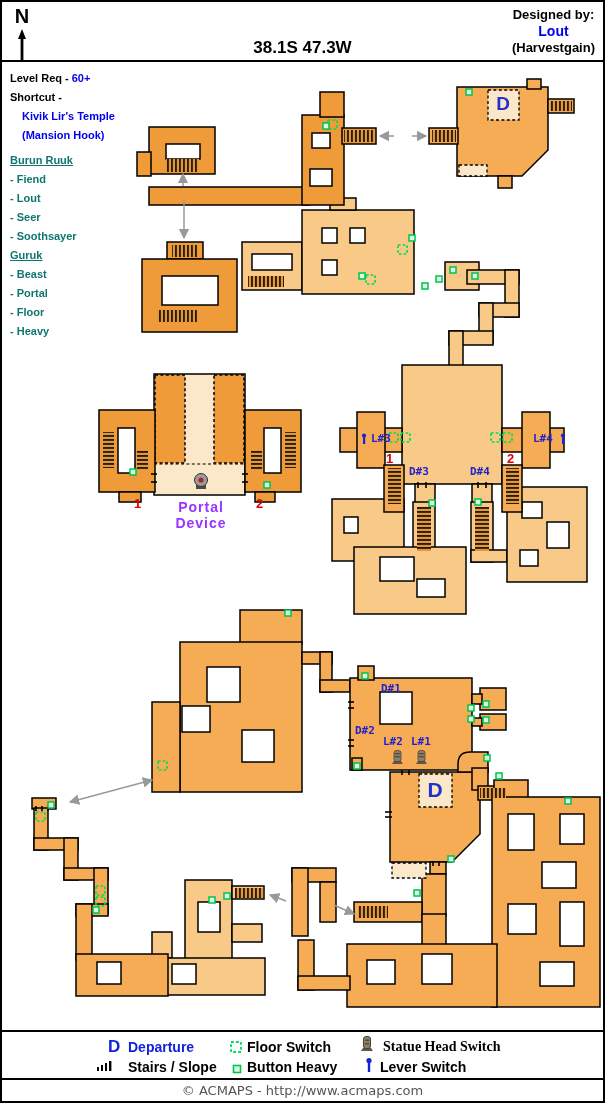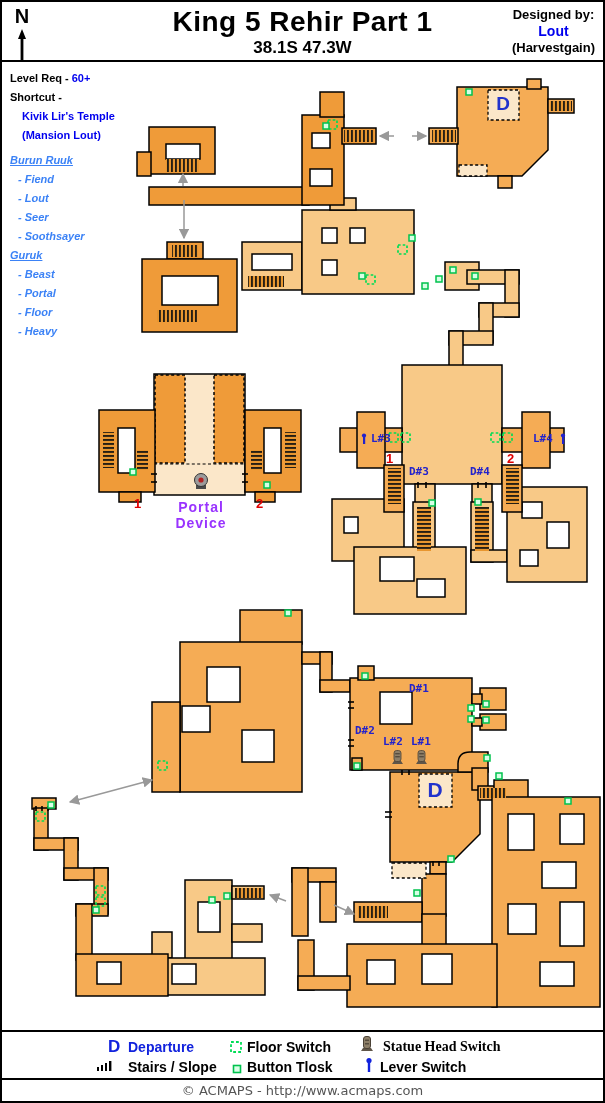--- a/index.html
+++ b/index.html
@@ -8,27 +8,27 @@
         font-family:"Liberation Sans",sans-serif;overflow:hidden;}
   
   .hdr{position:absolute;left:0;top:0;width:100%;height:60px;border-bottom:2px solid #000;box-sizing:border-box;}
   .north{position:absolute;left:10px;top:3px;text-align:center;font-weight:bold;font-size:20px;color:#000;}
   .title{position:absolute;left:0;right:0;top:4px;text-align:center;font-weight:bold;font-size:28px;color:#000;letter-spacing:0.5px;}
   .coords{position:absolute;left:0;right:0;top:36px;text-align:center;font-weight:bold;font-size:17px;color:#000;}
   .designer{position:absolute;right:8px;top:5px;text-align:center;font-weight:bold;font-size:13px;line-height:16px;color:#000;}
   .designer .blue{font-size:14px;}
   
   .blue{color:#0000EE;}
-  .red{color:#3b82f6;font-style:italic;}
+  .red{color:#0f766e;}
   .info{position:absolute;left:8px;top:68px;font-weight:bold;font-size:11px;line-height:17px;color:#000;width:150px;}
   .info .row{margin-bottom:2px;white-space:nowrap;}
   .info .ind{margin-left:12px;}
   .info .gap{height:6px;}
   .uline{text-decoration:underline;}
-  .mem{margin-left:8px;}
+  .mem{}
   
   .mapsvg{position:absolute;left:0;top:60px;width:605px;height:970px;}
   .o1{fill:#EF9B39;stroke:#000;stroke-width:1.5;}
   .o2{fill:#F5AC55;stroke:#000;stroke-width:1.5;}
   .o3{fill:#F8C987;stroke:#000;stroke-width:1.5;}
   .o4{fill:#FBE7C9;stroke:#000;stroke-width:1.5;}
   .o4d{fill:#FBE7C9;stroke:#000;stroke-width:1.3;stroke-dasharray:3 2.4;}
   .hole{fill:#fff;stroke:#000;stroke-width:1.5;}
   .arw{stroke:#999;stroke-width:1.5;fill:none;}
   .tick{stroke:#000;stroke-width:1.6;}
@@ -51,34 +51,33 @@
 
   <div class="hdr">
     <div class="north">
       <span>N</span><br>
       <svg width="20" height="36" viewBox="0 0 20 36">
         <polygon points="6,11 10,1 14,11" fill="#000"></polygon>
         <rect x="8.6" y="8" width="2.8" height="25" fill="#000"></rect>
         <rect x="3" y="32" width="14" height="1.6" fill="#000"></rect>
       </svg>
     </div>
-    <div class="title">King 5 Rehir Part 1</div>
     <div class="coords">38.1S 47.3W</div>
     <div class="designer">
       <span>Designed by:</span><br>
       <span class="blue">Lout</span><br>
       <span>(Harvestgain)</span>
     </div>
   </div>
 
   <div class="info">
     <div class="row"><span>Level Req -</span> <span class="blue">60+</span></div>
     <div class="row">Shortcut -</div>
     <div class="row ind blue">Kivik Lir's Temple</div>
-    <div class="row ind blue">(Mansion Lout)</div>
+    <div class="row ind blue">(Mansion Hook)</div>
     <div class="gap"></div>
     <div class="row red uline">Burun Ruuk</div>
     <div class="row red mem">- Fiend</div>
     <div class="row red mem">- Lout</div>
     <div class="row red mem">- Seer</div>
     <div class="row red mem">- Soothsayer</div>
     <div class="row red uline">Guruk</div>
     <div class="row red mem">- Beast</div>
     <div class="row red mem">- Portal</div>
     <div class="row red mem">- Floor</div>
@@ -365,21 +364,21 @@
       <line class="arw" x1="284" y1="899" x2="268" y2="893" marker-end="url(#ah)"></line>
     </g>
   </svg>
 
   <div class="mD" style="left:485px;top:91px;width:32px;font-size:19px;">D</div>
   <div class="mD" style="left:416px;top:776px;width:34px;font-size:21px;">D</div>
   <div class="mlbl" style="left:369px;top:430px;">L#3</div>
   <div class="mlbl" style="left:531px;top:430px;">L#4</div>
   <div class="mlbl" style="left:407px;top:463px;">D#3</div>
   <div class="mlbl" style="left:468px;top:463px;">D#4</div>
-  <div class="mlbl" style="left:359px;top:680px;padding-left:48px;">D#1</div>
+  <div class="mlbl" style="left:331px;top:680px;padding-left:48px;">D#1</div>
   <div class="mlbl" style="left:353px;top:722px;">D#2</div>
   <div class="mlbl" style="left:381px;top:733px;">L#2</div>
   <div class="mlbl" style="left:409px;top:733px;">L#1</div>
   <div class="mnum" style="left:132px;top:494px;">1</div>
   <div class="mnum" style="left:254px;top:494px;">2</div>
   <div class="mnum" style="left:384px;top:449px;">1</div>
   <div class="mnum" style="left:505px;top:449px;">2</div>
   <div class="mportal" style="left:158px;top:497px;width:82px;">Portal</div>
   <div class="mportal" style="left:158px;top:513px;width:82px;">Device</div>
 
@@ -408,21 +407,21 @@
           <rect x="9" y="3" width="2" height="8" fill="#000"></rect>
           <rect x="13" y="1" width="2.4" height="10" fill="#000"></rect>
         </svg>
     </div>
     <div class="litem" style="left:126px;top:27px;">Stairs / Slope</div>
     <div class="litem" style="left:230px;top:29px;">
       <svg width="10" height="10">
           <rect x="1.5" y="1.5" width="7" height="7" fill="#D8FFE6" stroke="#00C24E" stroke-width="1.6"></rect>
         </svg>
     </div>
-    <div class="litem" style="left:245px;top:27px;">Button Tlosk</div>
+    <div class="litem" style="left:245px;top:27px;">Button Heavy</div>
     <div class="litem" style="left:362px;top:25px;">
       <svg width="10" height="16">
           <circle cx="5" cy="3.5" r="2.6" fill="#1122DD"></circle>
           <rect x="3.8" y="4" width="2.4" height="11" fill="#1122DD"></rect>
         </svg>
     </div>
     <div class="litem" style="left:378px;top:27px;text-align:right;">Lever Switch</div>
   </div>
 
   <div class="footer">

